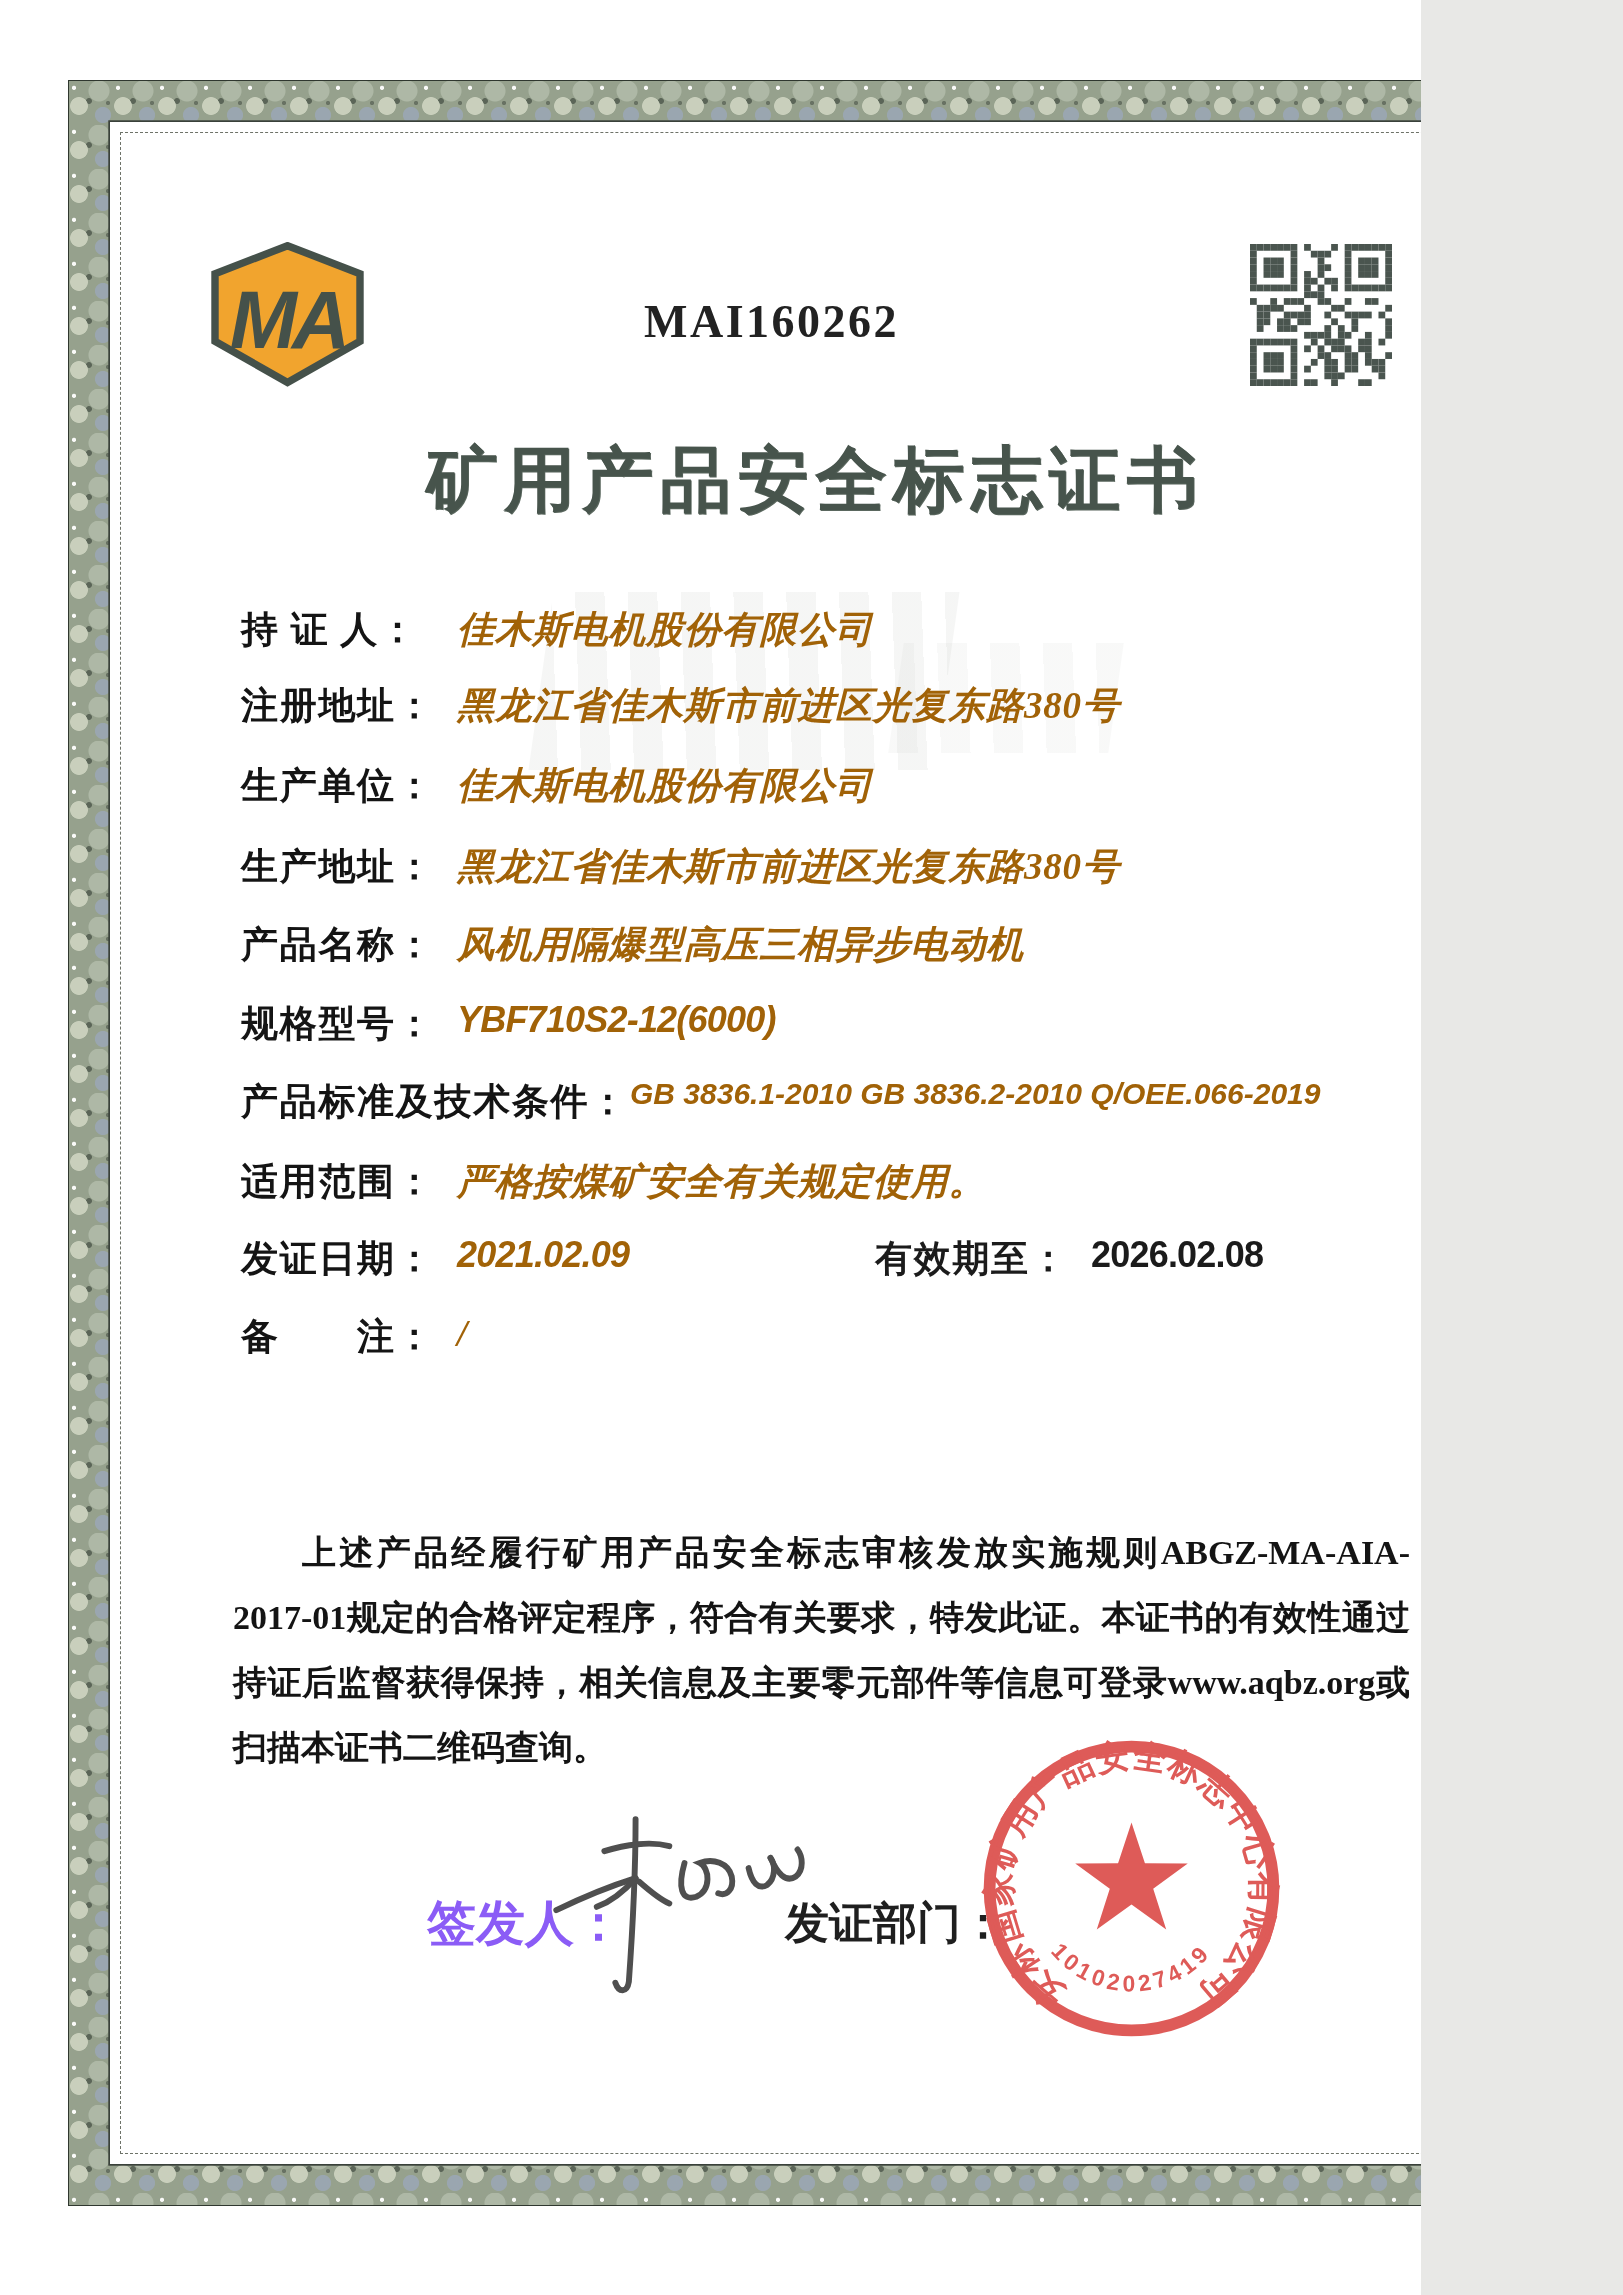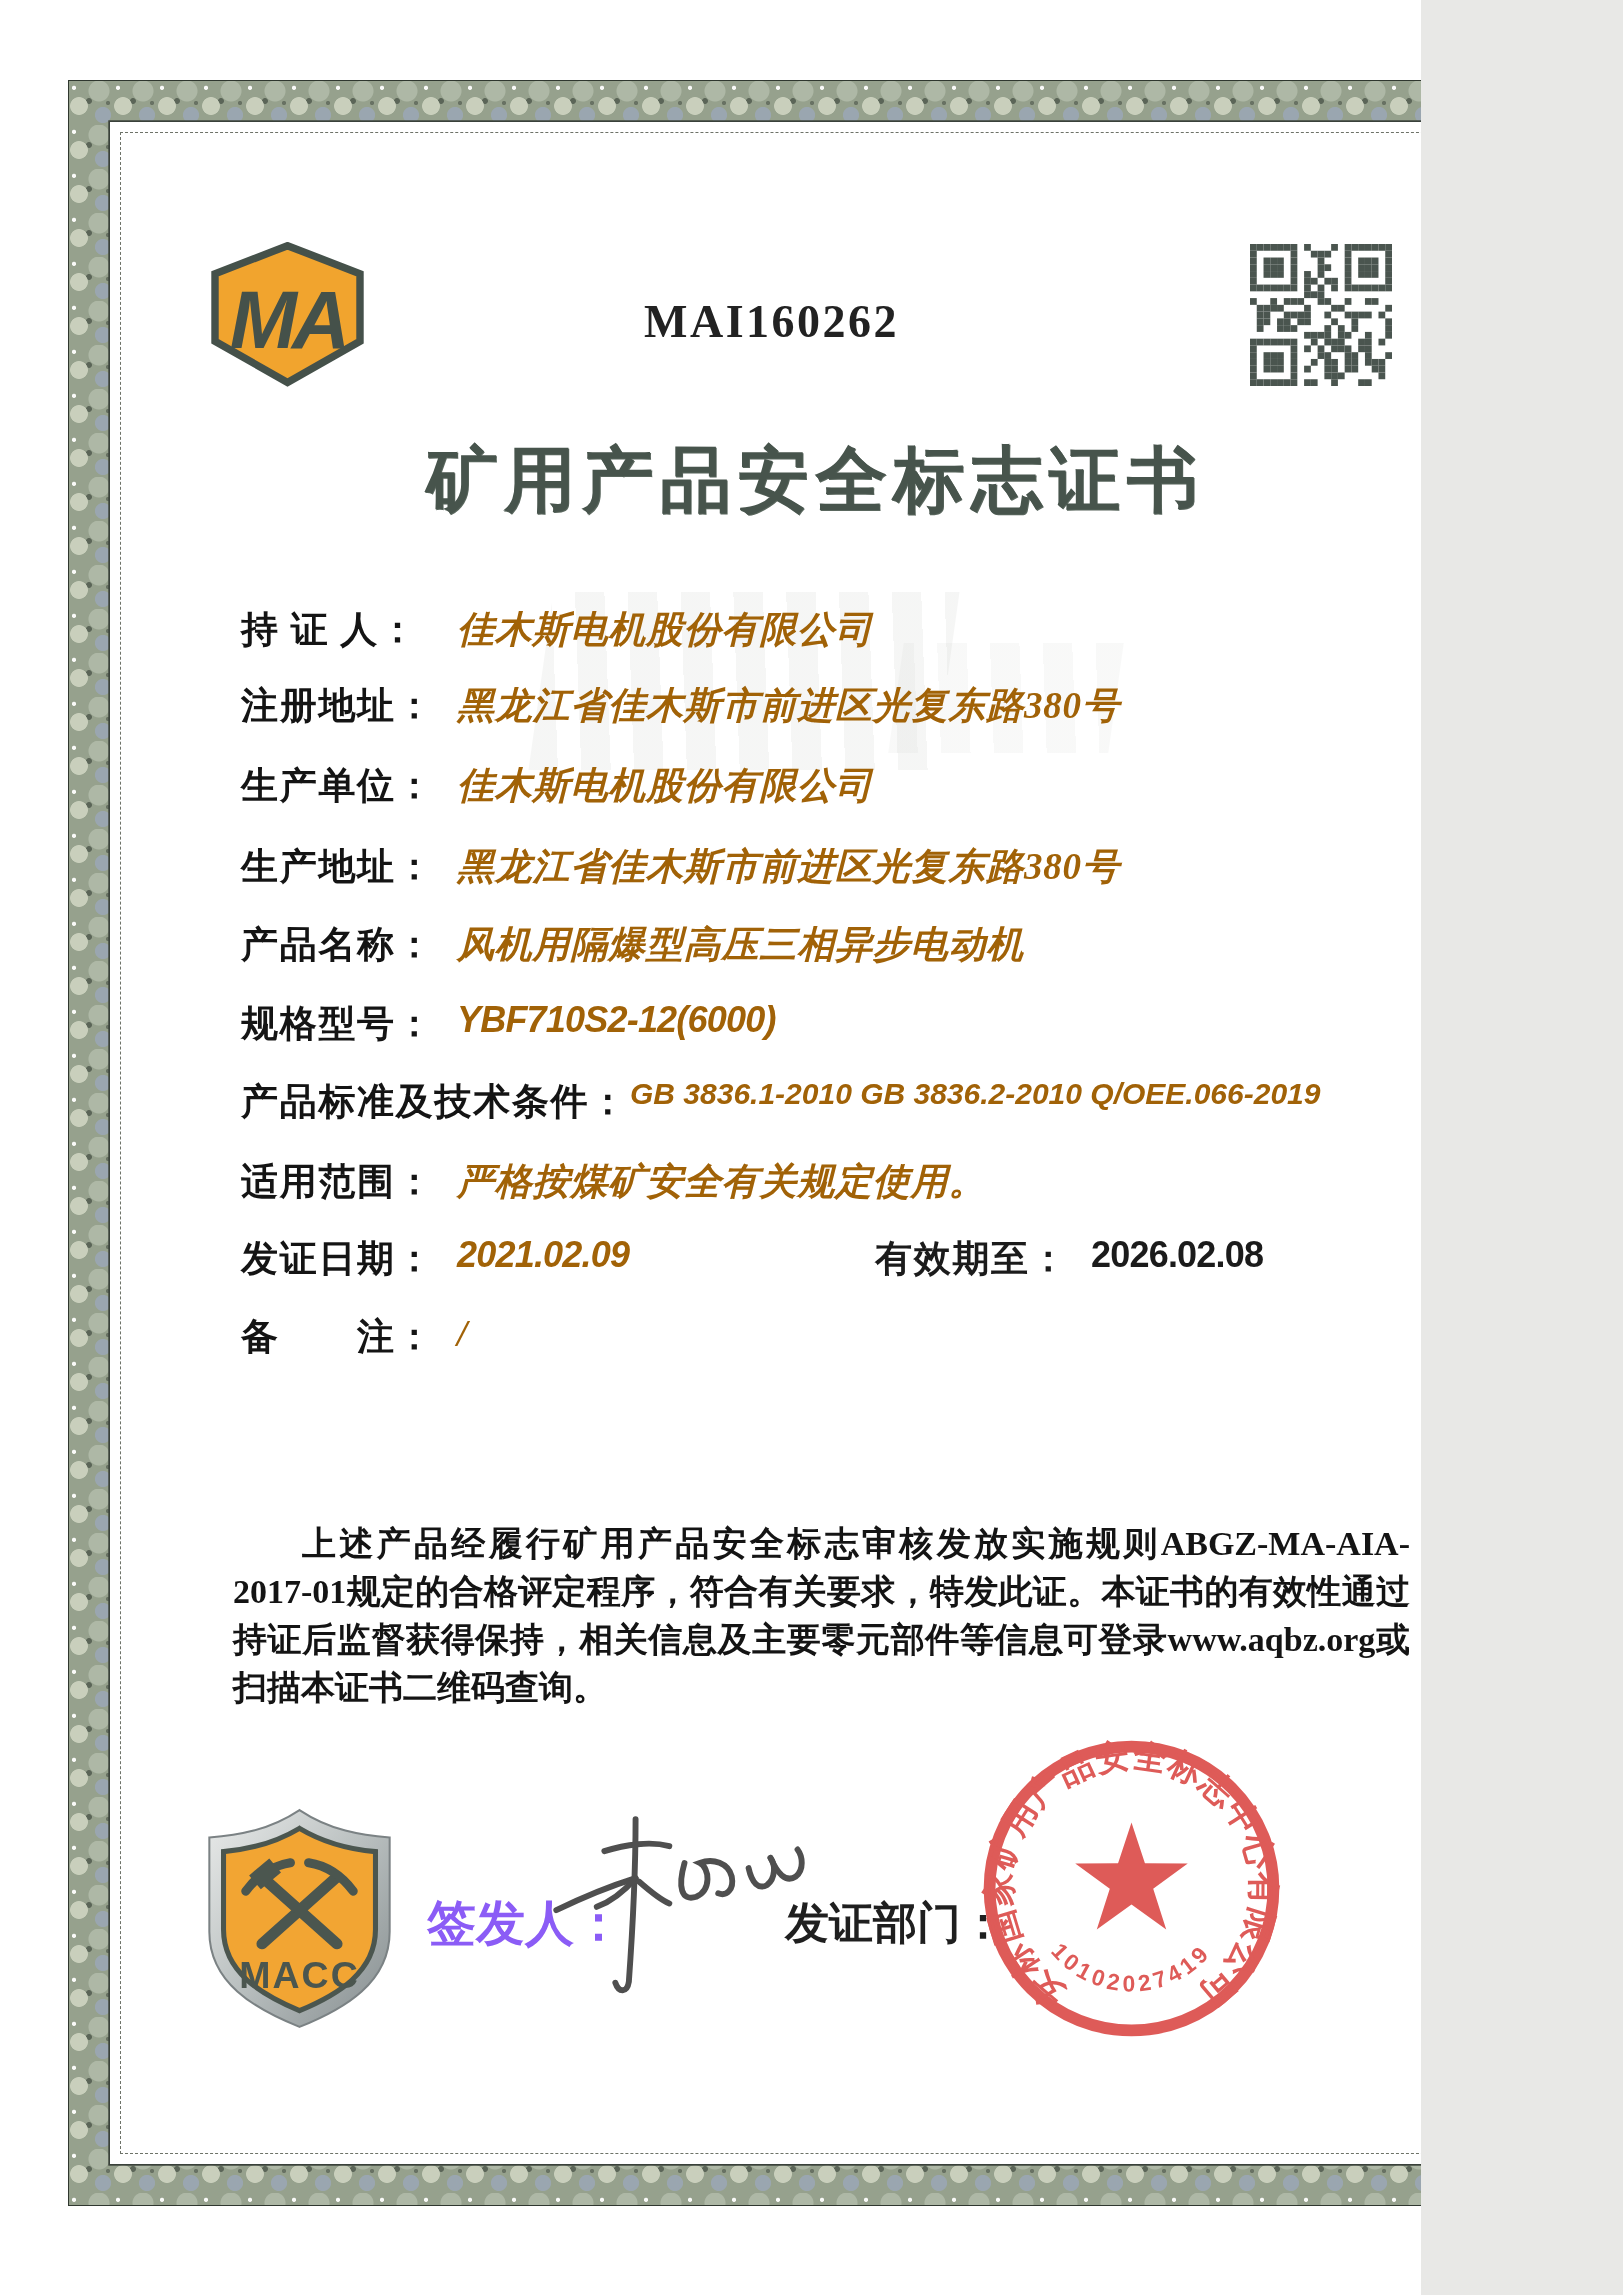--- a/index.html
+++ b/index.html
@@ -40,21 +40,21 @@
   
   .row{position:absolute;left:241px;height:52px;white-space:nowrap;}
   .row .lbl{font-size:37px;font-weight:bold;color:#141414;letter-spacing:1.7px;}
   .row .val{position:absolute;left:216px;top:0;font-size:37px;font-weight:bold;color:#a16207;letter-spacing:0.8px;font-style:italic;}
   .row .val.latin{font-family:"Liberation Sans", sans-serif;font-size:36px;letter-spacing:-0.8px;}
   .row .val.wide{left:389px;font-family:"Liberation Sans", sans-serif;font-size:30px;letter-spacing:0;}
   .row .lbl2{position:absolute;left:634px;top:0;font-size:37px;font-weight:bold;letter-spacing:1.7px;}
   .row .val2{position:absolute;left:850px;top:0;font-size:36px;font-weight:bold;
              font-family:"Liberation Sans", sans-serif;letter-spacing:-0.8px;}
   
-  .statement{position:absolute;left:233px;top:1520px;width:1177px;font-size:34px;line-height:48px;
+  .statement{position:absolute;left:233px;top:1520px;width:1177px;font-size:34px;line-height:65px;
              text-align:justify;text-indent:69px;color:#141414;font-weight:bold;}
   
   .macc{position:absolute;left:193px;top:1804px;}
   .signer{position:absolute;left:427px;top:1891px;font-size:49px;font-weight:bold;color:#8b5cf6;}
   .signature{position:absolute;left:541px;top:1809px;}
   .issuer{position:absolute;left:785px;top:1894px;font-size:44px;font-weight:bold;color:#1f1f1f;}
   .seal{position:absolute;left:971px;top:1728px;opacity:.93;}
   .seal text{font-weight:bold;}
 </style>
 </head>
@@ -345,41 +345,20 @@
     <span class="lbl2">有效期至：</span>
     <span class="val2">2026.02.08</span>
   </div>
   <div class="row" style="top:1312px">
     <span class="lbl">备　　注：</span>
     <span class="val">/</span>
   </div>
 
   <div class="statement">上述产品经履行矿用产品安全标志审核发放实施规则ABGZ-MA-AIA-2017-01规定的合格评定程序，符合有关要求，特发此证。本证书的有效性通过持证后监督获得保持，相关信息及主要零元部件等信息可登录www.aqbz.org或扫描本证书二维码查询。</div>
 
-  <div class="macc">
-    <svg width="213" height="233" viewBox="0 0 210 230">
-      <defs>
-        <linearGradient id="mgrad" x1="0" y1="0" x2="1" y2="1">
-          <stop offset="0" stop-color="#e9ebea"></stop>
-          <stop offset="0.5" stop-color="#b9bfbf"></stop>
-          <stop offset="1" stop-color="#858d8f"></stop>
-        </linearGradient>
-      </defs>
-      <path d="M105,6 C135,26 166,31 194,33 L194,126 C194,176 150,202 105,220 C60,202 16,176 16,126 L16,33 C44,31 75,26 105,6 Z" fill="url(#mgrad)" stroke="#7b8284" stroke-width="2"></path>
-      <path d="M105,24 C130,39 157,45 180,47 L180,124 C180,166 143,188 105,204 C67,188 30,166 30,124 L30,47 C53,45 80,39 105,24 Z" fill="#f2a533" stroke="#4b564f" stroke-width="5"></path>
-      <g stroke="#4b564f" stroke-width="11" stroke-linecap="round" fill="none">
-        <line x1="68" y1="138" x2="142" y2="72"></line>
-        <line x1="68" y1="72" x2="142" y2="138"></line>
-        <path d="M52,86 Q70,62 96,58" stroke-width="9"></path>
-        <path d="M158,86 Q140,62 114,58" stroke-width="9"></path>
-        <rect x="58" y="60" width="26" height="18" fill="#4b564f" stroke="none" transform="rotate(-40 71 69)"></rect>
-      </g>
-      <text x="105" y="182" text-anchor="middle" font-family="Liberation Sans, sans-serif" font-size="37" font-weight="bold" fill="#4b564f" letter-spacing="2">MACC</text>
-    </svg>
-  </div>
 
   <div class="signer">签发人：</div>
 
   <div class="signature">
     <svg width="287" height="194" viewBox="0 0 340 230">
       <g stroke="#4f4f4f" stroke-width="7" fill="none" stroke-linecap="round">
         <path d="M18,120 C55,102 80,92 112,82"></path>
         <path d="M75,50 C100,42 130,38 152,44"></path>
         <path d="M112,12 C112,70 108,150 104,205 C102,218 92,218 88,206"></path>
         <path d="M112,82 C96,100 82,110 66,116"></path>

